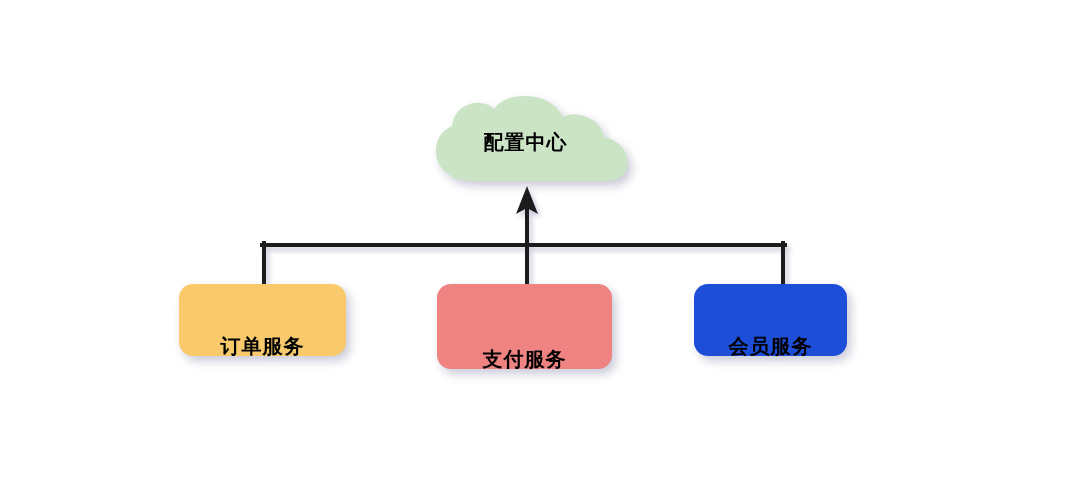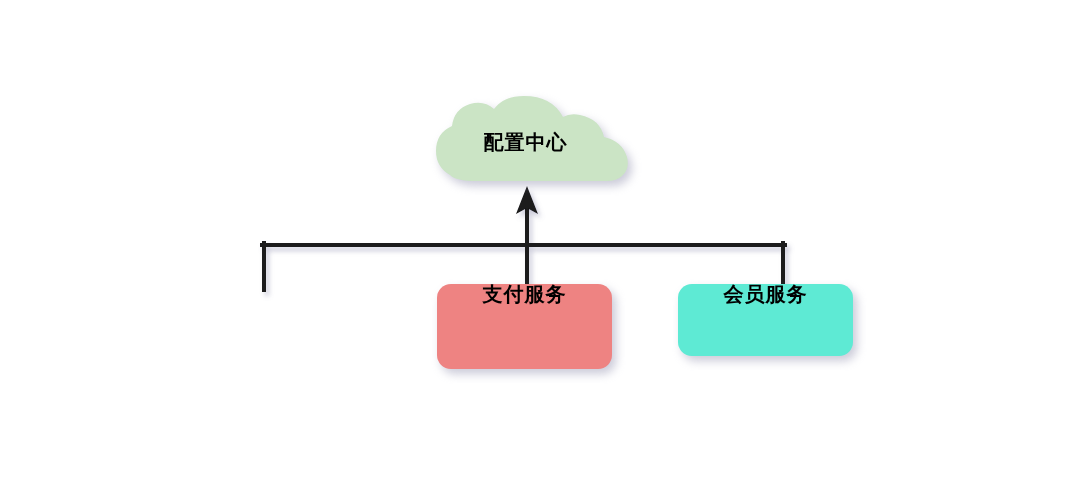--- a/index.html
+++ b/index.html
@@ -21,21 +21,21 @@
   #connector-layer {
     position: absolute;
     left: 0;
     top: 0;
     width: 1080px;
     height: 497px;
   }
   .node {
     position: absolute;
     display: flex;
-    align-items: flex-start;
+    align-items: flex-end;
     justify-content: center;
     box-sizing: border-box;
   }
   .service-box {
     border-radius: 14px;
     filter: drop-shadow(4px 5px 5px rgba(126, 126, 160, 0.40));
   }
   .node-label {
     font-weight: bold;
     font-size: 20px;
@@ -102,22 +102,25 @@
                Q 204 46 209 62
                Q 212 74 204 81
                Q 199 86 189 86
                Z" fill="#CBE4C5"></path>
     </svg>
     <div class="cloud-label-wrap">
       <span class="node-label">配置中心</span>
     </div>
   </div>
 
+  <div class="node service-box" style="left:179px; top:284px; width:167px; height:72px; background:#F8CA6B;">
+    <span class="node-label">订单服务</span>
+  </div>
 
   <div class="node service-box" style="left:437px; top:284px; width:175px; height:85px; background:#EE8382;">
     <span class="node-label">支付服务</span>
   </div>
 
-  <div class="node service-box" style="left:678px; top:284px; width:175px; height:72px; background:#5eead4;">
+  <div class="node service-box" style="left:694px; top:284px; width:153px; height:72px; background:#1d4ed8;">
     <span class="node-label">会员服务</span>
   </div>
 
 </div>
 
 </body></html>

